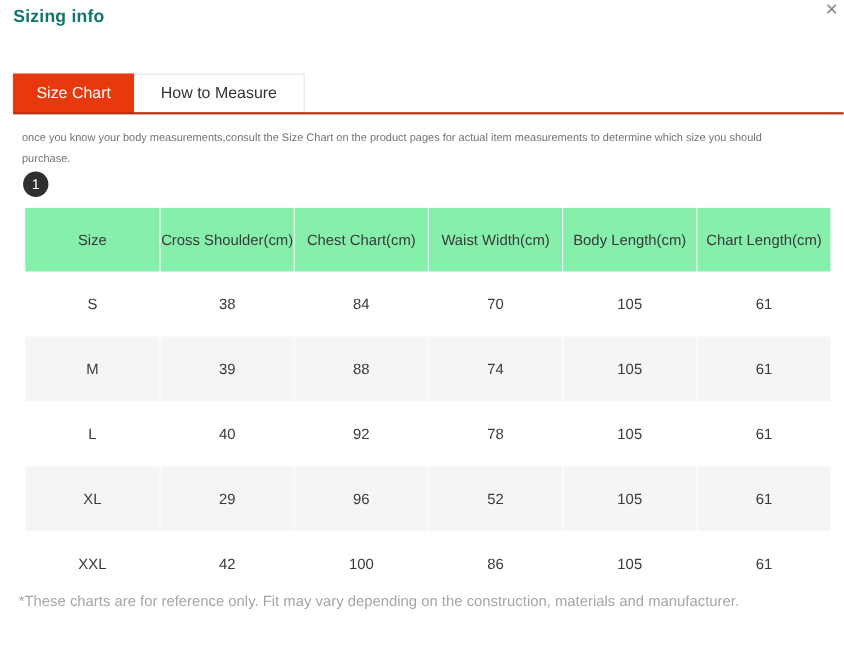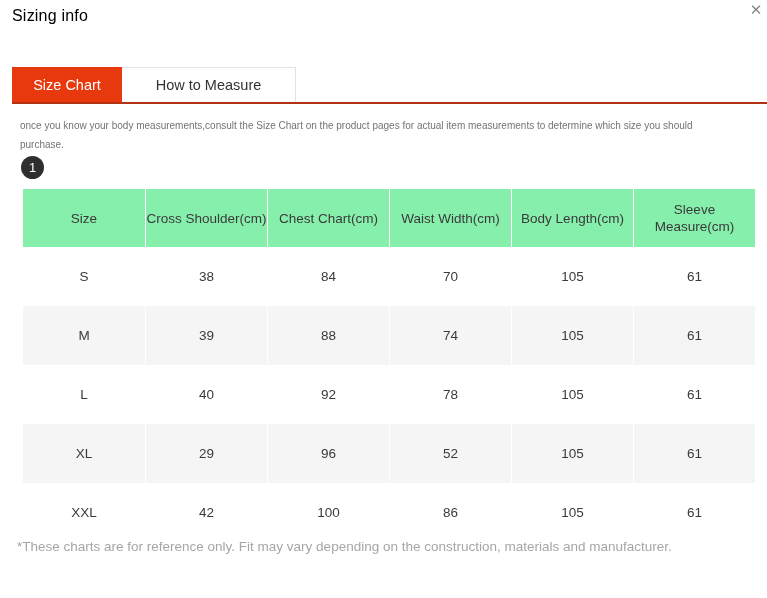--- a/index.html
+++ b/index.html
@@ -30,22 +30,22 @@
     cursor: pointer;
     user-select: none;
   }
 
   
   .modal-title {
     position: absolute;
     left: 12px;
     top: 7px;
     font-size: 16px;
-    font-weight: normal;
-    color: #000000;
+    font-weight: bold;
+    color: #0f766e;
     letter-spacing: .2px;
   }
 
   
   .tabbar {
     position: absolute;
     left: 12px;
     top: 67px;
     height: 36px;
     display: flex;
@@ -63,21 +63,21 @@
   .tab.active {
     background: #e8380d;
     color: #ffffff;
     width: 110px;
     border: 1px solid #e8380d;
     text-align: right;
   }
   .tab.inactive {
     background: #ffffff;
     color: #333333;
-    width: 174px;
+    width: 155px;
     border: 1px solid #e3e3e3;
     border-left: none;
   }
   .tab-underline {
     position: absolute;
     left: 12px;
     right: 0px;
     top: 102px;
     height: 2px;
     background: #b33214;
@@ -175,21 +175,21 @@
 <div class="step-badge">1</div>
 
 <table class="size-table">
   <thead>
     <tr>
       <th class="col-size">Size</th>
       <th class="col-std">Cross Shoulder(cm)</th>
       <th class="col-std">Chest Chart(cm)</th>
       <th class="col-std">Waist Width(cm)</th>
       <th class="col-std">Body Length(cm)</th>
-      <th class="col-std">Sleeve Measure(cm)</th>
+      <th class="col-std">Chart Length(cm)</th>
     </tr>
   </thead>
   <tbody>
     <tr class="even">
       <td>S</td>
       <td>38</td>
       <td>84</td>
       <td>70</td>
       <td>105</td>
       <td>61</td>

